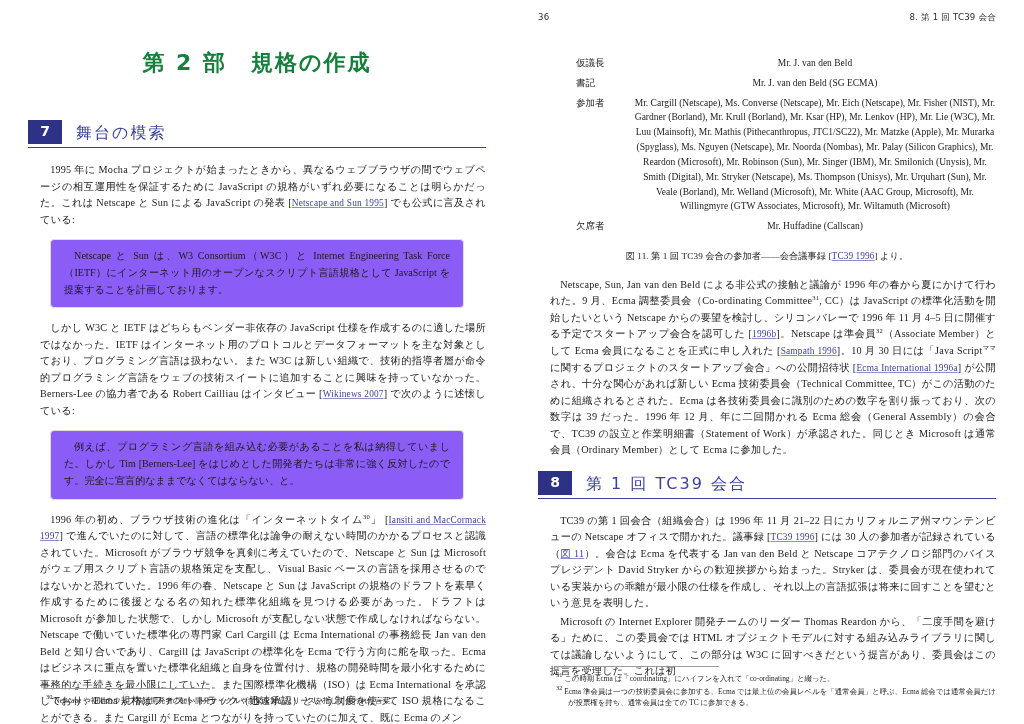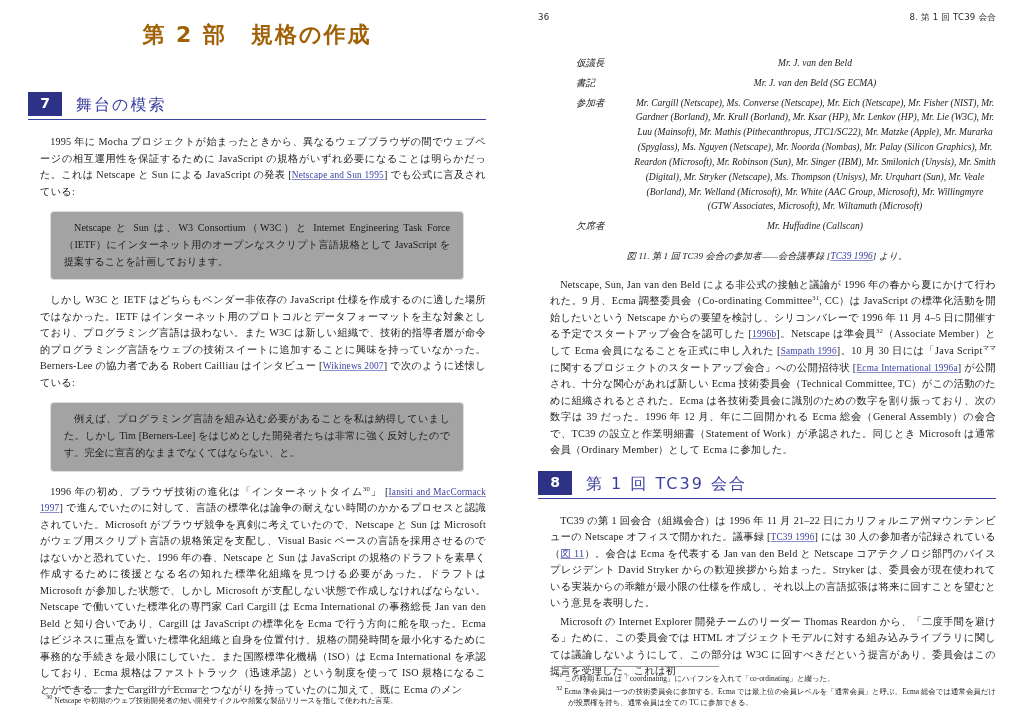--- a/index.html
+++ b/index.html
@@ -45,23 +45,23 @@
   }
   .runhead .folio { font-weight: 400; }
   .runhead .rh-title { font-weight: 400; }
 
   
   .part-title {
     text-align: center;
     font-family: "DejaVu Sans", "Liberation Sans", sans-serif;
     font-weight: 700;
     font-size: 22px;
-    color: #a16207;
+    color: #15803d;
     letter-spacing: 2px;
-    margin: 2px 0 42px 0;
+    margin: 30px 0 42px 0;
   }
 
   
   .section-head {
     display: flex;
     align-items: stretch;
     margin: 0 0 14px 0;
     border-bottom: 1.6px solid #3b3f9e;
     padding-bottom: 3px;
   }
@@ -96,21 +96,21 @@
     text-align: justify;
     text-justify: inter-character;
     margin: 0 0 2px 12px;
     text-indent: 1em;
     letter-spacing: .02em;
   }
   p.body.noindent { text-indent: 0; }
 
   
   .quote {
-    background: #a3a3a3;
+    background: #8b5cf6;
     border: 1px solid #dddde2;
     border-radius: 4px;
     margin: 11px 22px 12px 22px;
     padding: 8px 13px 9px 13px;
     font-size: 10.1px;
     line-height: 1.66;
     text-align: justify;
     text-indent: 1em;
     color: #1b1b1b;
   }
@@ -127,21 +127,21 @@
     text-decoration: underline;
     text-decoration-color: #8a8ec9;
   }
   sup.fn {
     font-size: 6.6px;
     vertical-align: super;
     line-height: 0;
   }
 
   
-  .fig-block { margin: 16px 0 0 0; font-style: italic; }
+  .fig-block { margin: 16px 0 0 0; }
   table.participants {
     border-collapse: collapse;
     margin: 0 auto 0 38px;
     width: 420px;
   }
   table.participants td {
     vertical-align: top;
     padding: 0 0 5px 0;
     font-size: 9.5px;
     line-height: 1.56;

